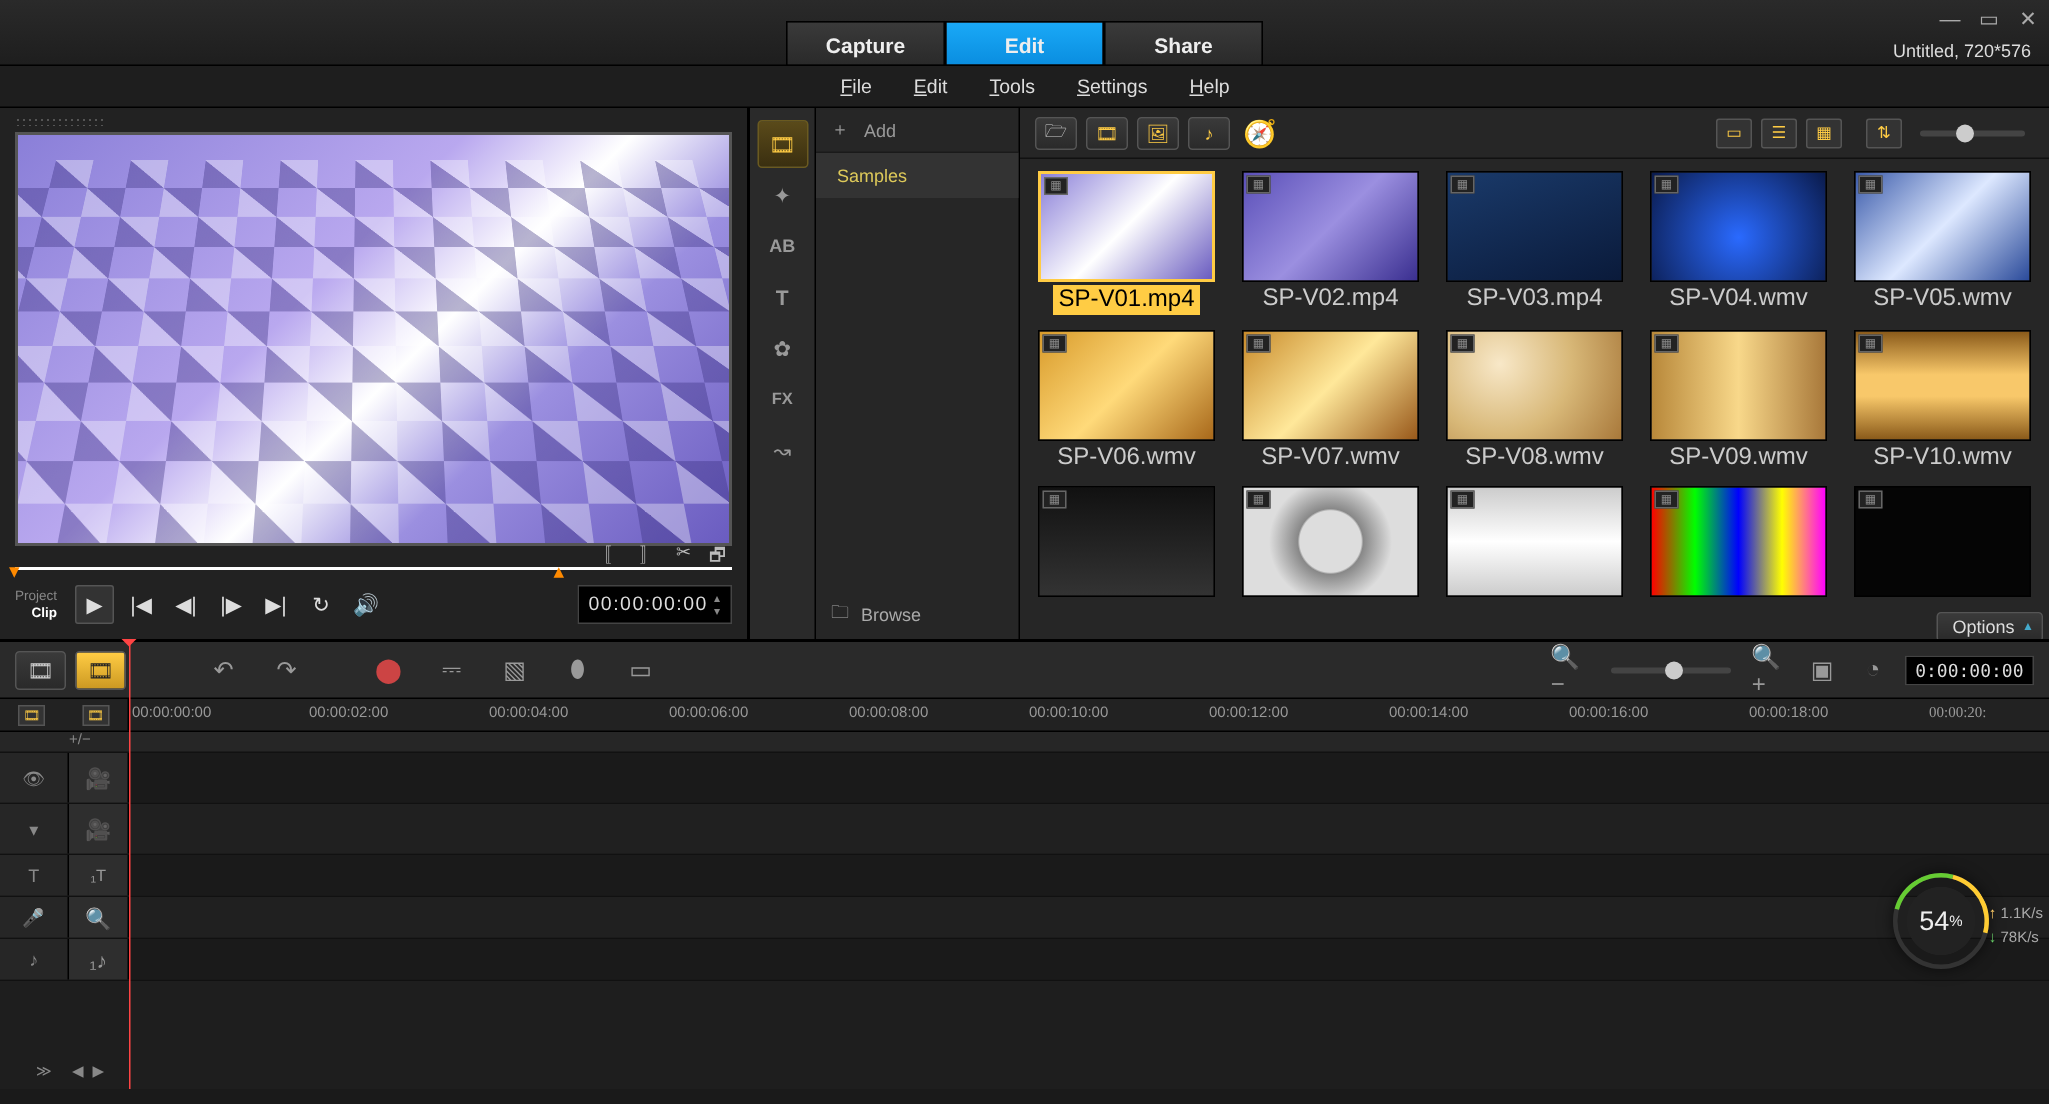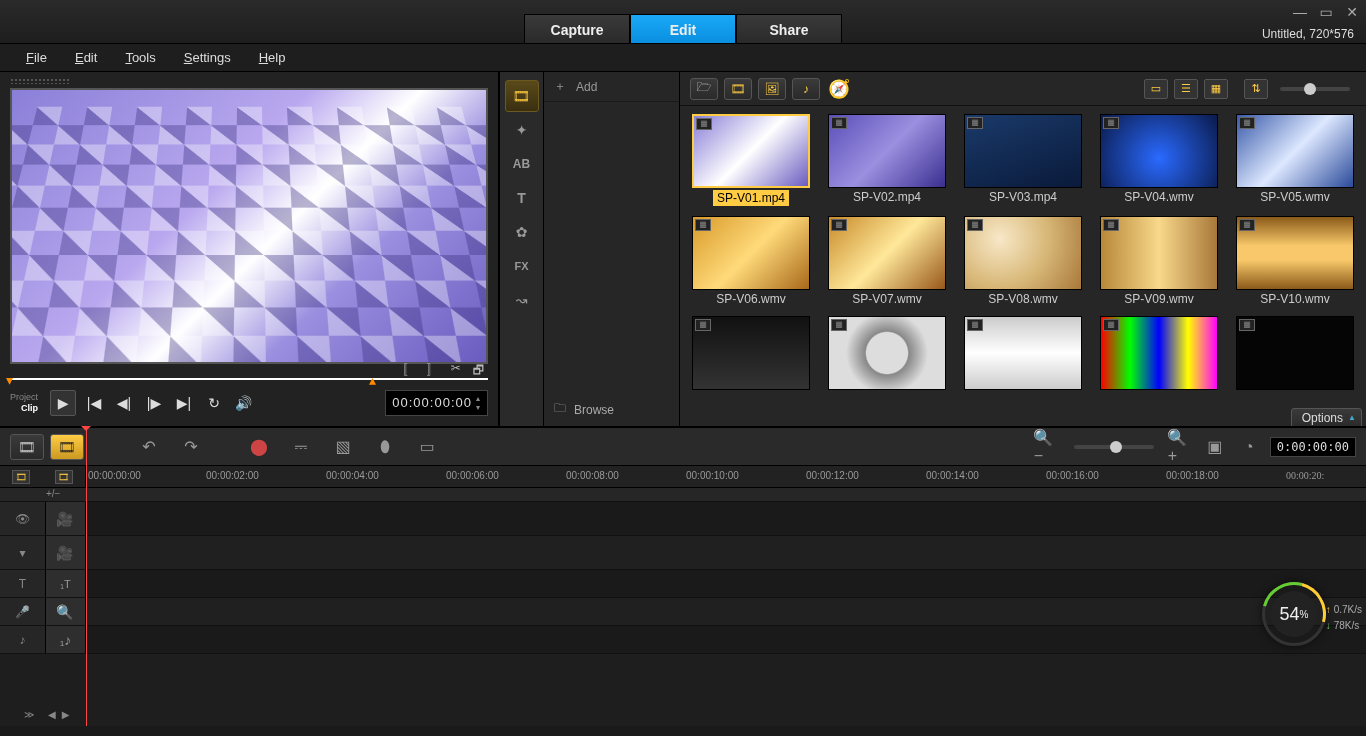--- a/index.html
+++ b/index.html
@@ -9,21 +9,21 @@
 .titlebar { height: 44px; background: linear-gradient(#2a2a2a,#1e1e1e); display: flex; align-items: center; border-bottom: 1px solid #000; position: relative; }
 .app-title { font-size: 20px; color: #e8e8e8; padding-left: 18px; font-weight: 300; }
 .tab-group { position: absolute; left: 50%; transform: translateX(-50%); display: flex; top: 14px; }
 .main-tab { width: 106px; height: 30px; text-align: center; line-height: 30px; font-size: 14px; background: linear-gradient(#3a3a3a,#2a2a2a); border: 1px solid #000; color: #eee; cursor: pointer; font-weight: bold; }
 .main-tab.active { background: linear-gradient(#1aa9f7,#0a8ee0); }
 .win-controls { position: absolute; right: 6px; top: 4px; display: flex; gap: 10px; color: #aaa; font-size: 14px; }
 .win-controls span { cursor: pointer; width: 16px; text-align: center; }
 .doc-label { position: absolute; right: 12px; bottom: 2px; font-size: 12px; color: #ddd; }
 
 
-.menubar { height: 28px; background: #1e1e1e; display: flex; align-items: center; padding-left: 14px; gap: 4px; border-bottom: 1px solid #000; }
+.menubar { height: 28px; background: #1e1e1e; display: flex; align-items: center; padding-left: 14px; gap: 4px; border-bottom: 1px solid #000; justify-content: center; }
 .menu-item { padding: 4px 12px; color: #ddd; text-decoration: underline; text-decoration-color: transparent; cursor: pointer; font-size: 13px; }
 .menu-item:first-letter { text-decoration: underline; }
 
 
 .middle { display: flex; height: 354px; }
 
 
 .preview-panel { width: 500px; background: #222; border-right: 2px solid #000; display: flex; flex-direction: column; padding: 6px 10px; }
 .drag-dots { height: 6px; background-image: radial-gradient(circle,#555 1px,transparent 1px); background-size: 4px 4px; margin-bottom: 4px; width: 60px; }
 .video-frame { flex: 1; border: 2px solid #555; background: #000; position: relative; overflow: hidden; }
@@ -60,21 +60,21 @@
 .lib-tb-spacer { flex: 1; }
 .view-btn { width: 24px; height: 20px; background: #333; border: 1px solid #555; border-radius: 2px; cursor: pointer; display: inline-flex; align-items: center; justify-content: center; font-size: 11px; color: #ffcc44; }
 .slider { width: 70px; height: 4px; background: #444; border-radius: 2px; position: relative; margin: 0 6px; }
 .slider-thumb { position: absolute; top: -4px; width: 12px; height: 12px; background: #ccc; border-radius: 50%; }
 
 .thumb-grid { flex: 1; overflow: hidden; padding: 8px 10px; display: grid; grid-template-columns: repeat(5, 1fr); gap: 10px 14px; align-content: start; }
 .thumb-item { display: flex; flex-direction: column; align-items: center; }
 .thumb-img { width: 118px; height: 74px; border: 1px solid #000; position: relative; background: #222; }
 .thumb-img.selected { border: 2px solid #ffcc44; }
 .film-badge { position: absolute; top: 2px; left: 2px; width: 16px; height: 12px; background: #222; border: 1px solid #666; font-size: 8px; color: #888; text-align: center; line-height: 10px; }
-.thumb-label { font-size: 12px; color: #ccc; margin-top: 2px; }
+.thumb-label { font-size: 16px; color: #ccc; margin-top: 2px; }
 .thumb-item.selected .thumb-label { background: #ffcc44; color: #000; padding: 1px 4px; }
 
 .t1 { background: linear-gradient(135deg,#8a7fd8,#fff,#6a5cc0); }
 .t2 { background: linear-gradient(135deg,#5a4fb8,#9b8fe0,#3a2f90); }
 .t3 { background: linear-gradient(160deg,#1a3a6a,#0a1a3a); }
 .t4 { background: radial-gradient(circle at 50% 60%,#2a6aff,#0a1a4a); }
 .t5 { background: linear-gradient(135deg,#3a5aaa,#dde8ff,#2a4a9a); }
 .t6 { background: linear-gradient(135deg,#d89a2a,#ffda7a,#a8681a); }
 .t7 { background: linear-gradient(135deg,#c88a2a,#ffe89a,#98581a); }
 .t8 { background: radial-gradient(circle at 30% 30%,#f8e8c8,#d8b878,#a8783a); }
@@ -195,20 +195,21 @@
       <div class="lib-side-btn" style="font-weight:bold;">T</div>
       <div class="lib-side-btn">✿</div>
       <div class="lib-side-btn" style="font-size:11px;font-weight:bold;">FX</div>
       <div class="lib-side-btn">↝</div>
     </div>
     <div class="lib-tree" style="position:relative;">
       <div class="add-row">
         <span>＋</span>
         <span>Add</span>
       </div>
+      <div class="tree-item">Samples</div>
       <div class="browse-row" style="bottom:6px;">
         <span>🗀</span>
         <span>Browse</span>
       </div>
     </div>
     <div class="lib-content">
       <div class="lib-toolbar">
         <div class="lib-tb-btn" style="color:#ccc;">🗁</div>
         <div class="lib-tb-btn">🎞</div>
         <div class="lib-tb-btn">🖼</div>
@@ -397,16 +398,16 @@
     <span>◀</span>
     <span>▶</span>
   </div>
   <span style="position:absolute;left:24px;bottom:6px;color:#888;font-size:10px;">≫</span>
 
   <div class="speed-gauge">
     <span>54</span>
       <span style="font-size:10px;">%</span>
   </div>
   <div class="speed-stats">
-    <div><span class="up-arrow">↑</span> <span>0.7K/s</span></div>
+    <div><span class="up-arrow">↑</span> <span>1.1K/s</span></div>
     <div><span class="dn-arrow">↓</span> <span>78K/s</span></div>
   </div>
 </div>
 
 </body></html>

